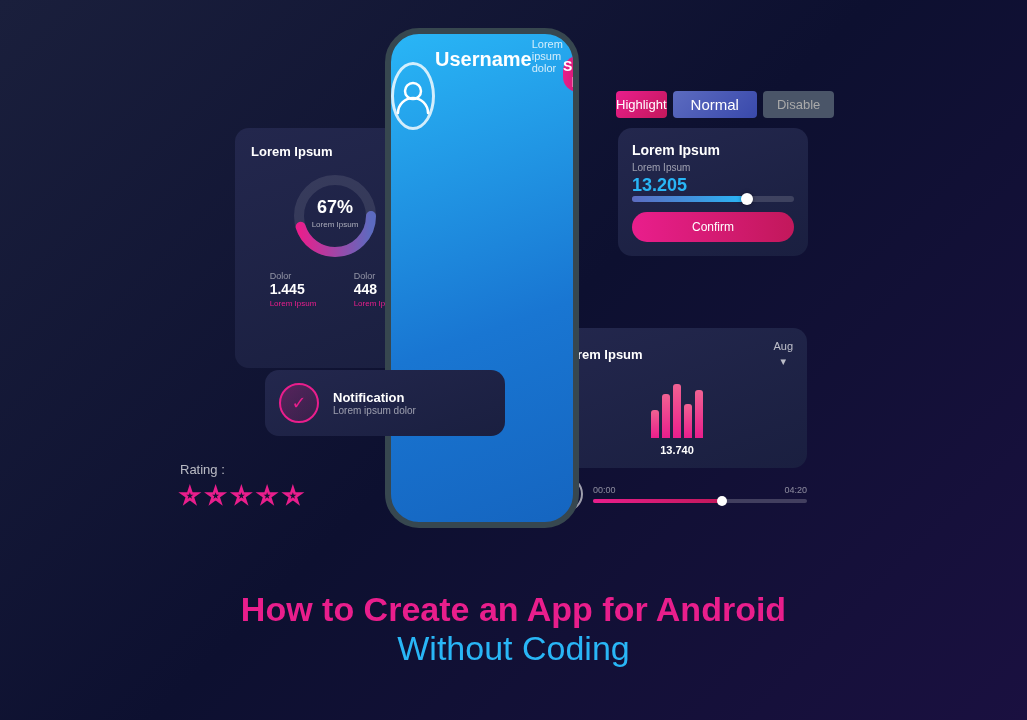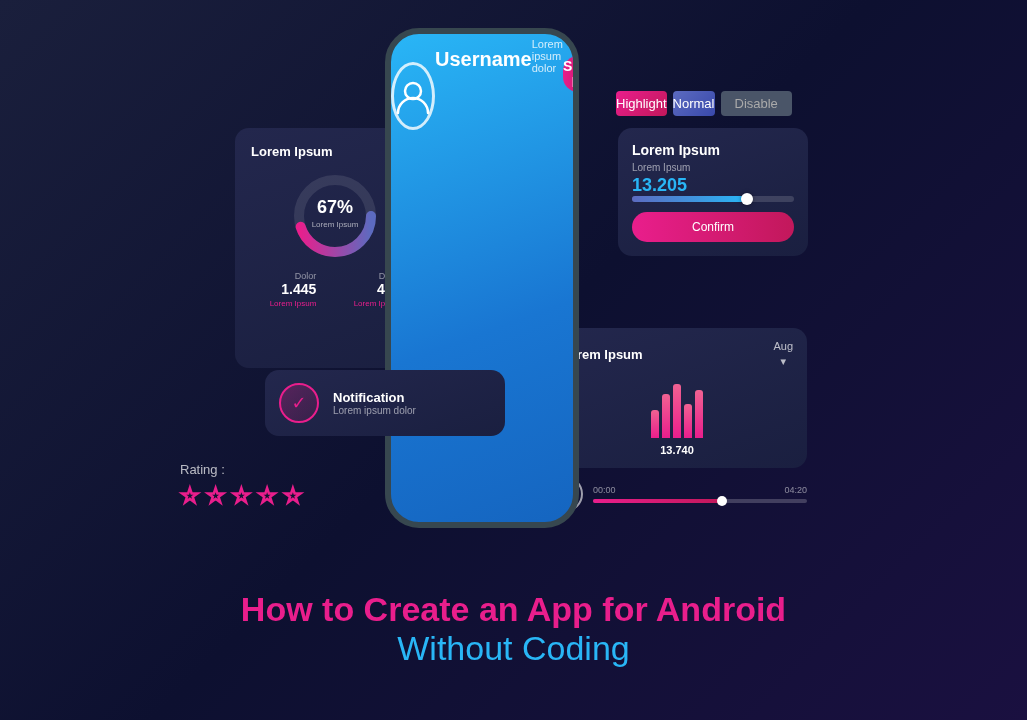--- a/index.html
+++ b/index.html
@@ -27,22 +27,22 @@
       border-radius: 4px;
       padding: 5px 0;
       font-size: 13px;
       cursor: pointer;
     }
     .btn-normal {
       background: linear-gradient(135deg, #5c6bc0, #3949ab);
       color: #fff;
       border: none;
       border-radius: 4px;
-      padding: 5px 0;
-      font-size: 13px;
+      padding: 5px 18px;
+      font-size: 15px;
       cursor: pointer;
     }
     .btn-disable {
       background: #4a5568;
       color: #aaa;
       border: none;
       border-radius: 4px;
       padding: 5px 14px;
       font-size: 13px;
       cursor: pointer;
@@ -168,21 +168,21 @@
     }
     .donut-sub {
       font-size: 8px;
       fill: rgba(255,255,255,0.6);
     }
     .card-left-stats {
       display: flex;
       justify-content: space-around;
       margin-top: 8px;
     }
-    .stat-block { text-align: right; }
+    .stat-block { text-align: left; }
     .stat-label { color: rgba(255,255,255,0.5); font-size: 9px; }
     .stat-value { color: #fff; font-size: 14px; font-weight: 600; }
     .stat-tag { color: #e91e8c; font-size: 8px; margin-top: 2px; }
     .stat-tag2 { color: #e91e8c; font-size: 8px; margin-top: 2px; }
 
     
     .card-right-top {
       position: absolute;
       left: 618px;
       top: 128px;

